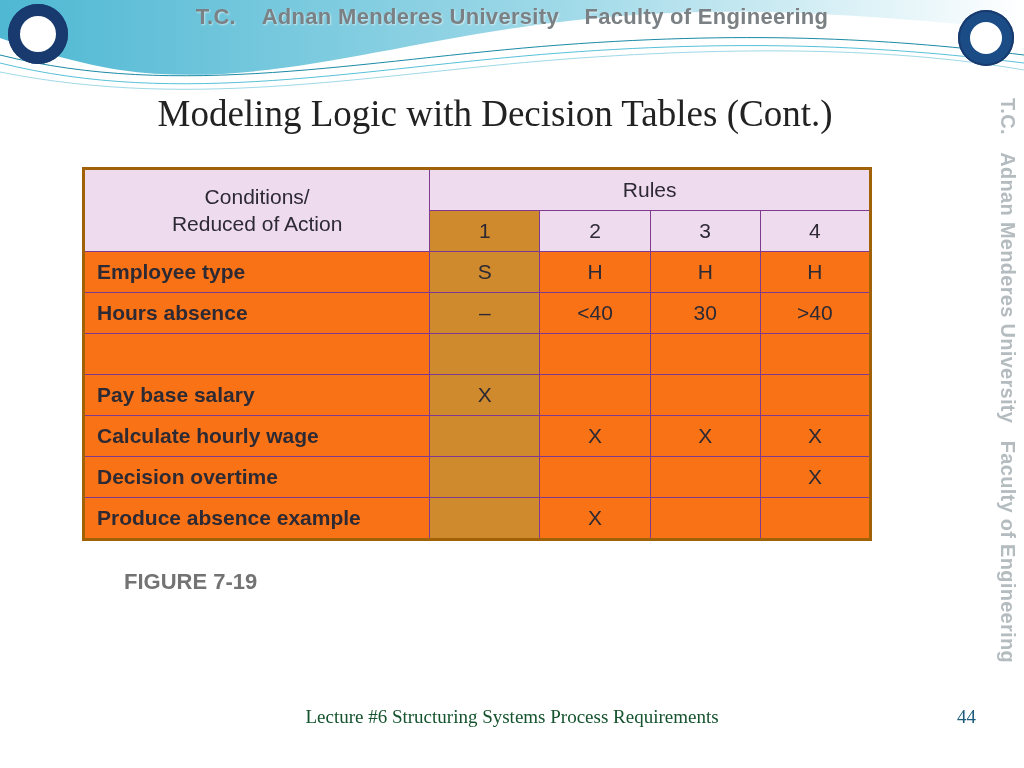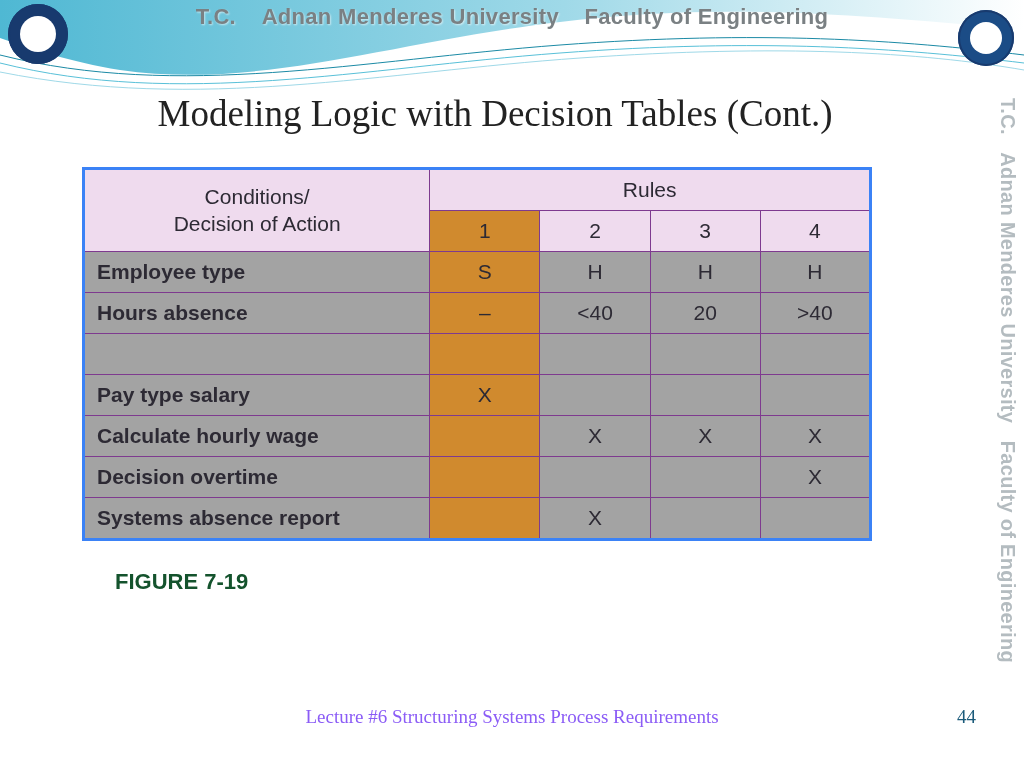--- a/index.html
+++ b/index.html
@@ -92,60 +92,60 @@
   
   .dtable-wrap {
     position: absolute;
     top: 167px;
     left: 82px;
     width: 790px;
   }
   table.dtable {
     border-collapse: collapse;
     width: 100%;
-    border: 3px solid #3b82f6;
+    border: 3px solid #a16207;
     font-family: Arial, Helvetica, sans-serif;
     font-size: 21px;
     color: #2d2a34;
-    background: #a3a3a3;
+    background: #f97316;
   }
   table.dtable th, table.dtable td {
     border: 1px solid #7e3a8f;
     height: 40px;
     padding: 0 12px;
     text-align: center;
   }
   table.dtable .label { text-align: left; font-weight: bold; }
   table.dtable thead th { background: #efdbee; font-weight: normal; }
   table.dtable td.hl, table.dtable th.hl { background: #d08a2e; }
   .conditions-head { line-height: 1.25; padding: 12px 0; }
   .rules-head { padding-top: 12px; margin-top: 18px; }
   col.cond  { width: 44%; }
   col.rcol  { width: 14%; }
 
   
   .caption {
     position: absolute;
     top: 568px;
-    left: 115px;
+    left: 124px;
     font-size: 22px;
-    color: #14532d;
+    color: #737373;
     line-height: 1.25;
   }
   .caption b { font-weight: bold; }
 
   
   .footer-title {
     position: absolute;
     bottom: 40px;
     width: 100%;
     text-align: center;
     font-family: "Times New Roman", Times, serif;
     font-size: 19px;
-    color: #8b5cf6;
+    color: #14532d;
   }
   .page-num {
     position: absolute;
     bottom: 40px;
     right: 48px;
     font-family: "Times New Roman", Times, serif;
     font-size: 19px;
     color: #1a5a7a;
     margin-left: 16px;
   }
@@ -188,21 +188,21 @@
       <col class="cond">
         <col class="rcol">
         <col class="rcol">
         <col class="rcol">
         <col class="rcol">
     </colgroup>
     <thead>
       <tr>
         <th rowspan="2" class="conditions-head">
           <span>Conditions/</span><br>
-          <span>Decision of Action</span>
+          <span>Reduced of Action</span>
         </th>
         <th colspan="4" class="rules-head">Rules</th>
       </tr>
       <tr>
         <th class="hl">1</th>
         <th>2</th>
         <th>3</th>
         <th>4</th>
       </tr>
     </thead>
@@ -211,53 +211,53 @@
         <td class="label">Employee type</td>
         <td class="hl">S</td>
         <td>H</td>
         <td>H</td>
         <td>H</td>
       </tr>
       <tr>
         <td class="label">Hours absence</td>
         <td class="hl">–</td>
         <td>&lt;40</td>
-        <td>20</td>
+        <td>30</td>
         <td>&gt;40</td>
       </tr>
       <tr>
         <td class="label"></td>
         <td class="hl"></td>
         <td></td>
         <td></td>
         <td></td>
       </tr>
       <tr>
-        <td class="label">Pay type salary</td>
+        <td class="label">Pay base salary</td>
         <td class="hl">X</td>
         <td></td>
         <td></td>
         <td></td>
       </tr>
       <tr>
         <td class="label">Calculate hourly wage</td>
         <td class="hl"></td>
         <td>X</td>
         <td>X</td>
         <td>X</td>
       </tr>
       <tr>
         <td class="label">Decision overtime</td>
         <td class="hl"></td>
         <td></td>
         <td></td>
         <td>X</td>
       </tr>
       <tr>
-        <td class="label">Systems absence report</td>
+        <td class="label">Produce absence example</td>
         <td class="hl"></td>
         <td>X</td>
         <td></td>
         <td></td>
       </tr>
     </tbody>
   </table>
 </div>
 
 <div class="caption">

